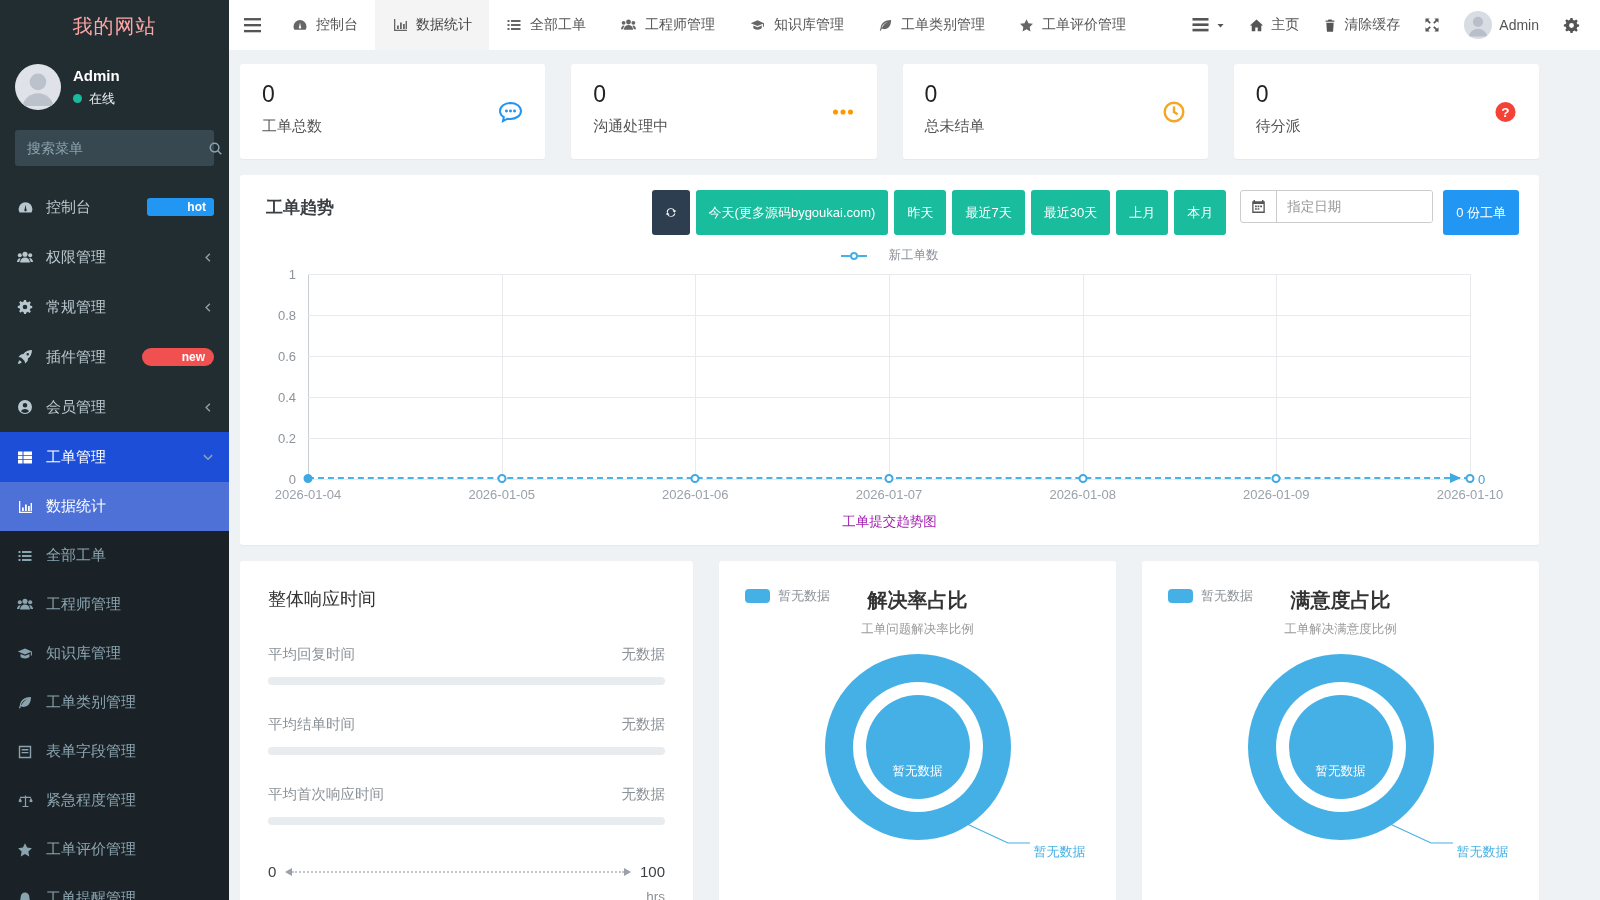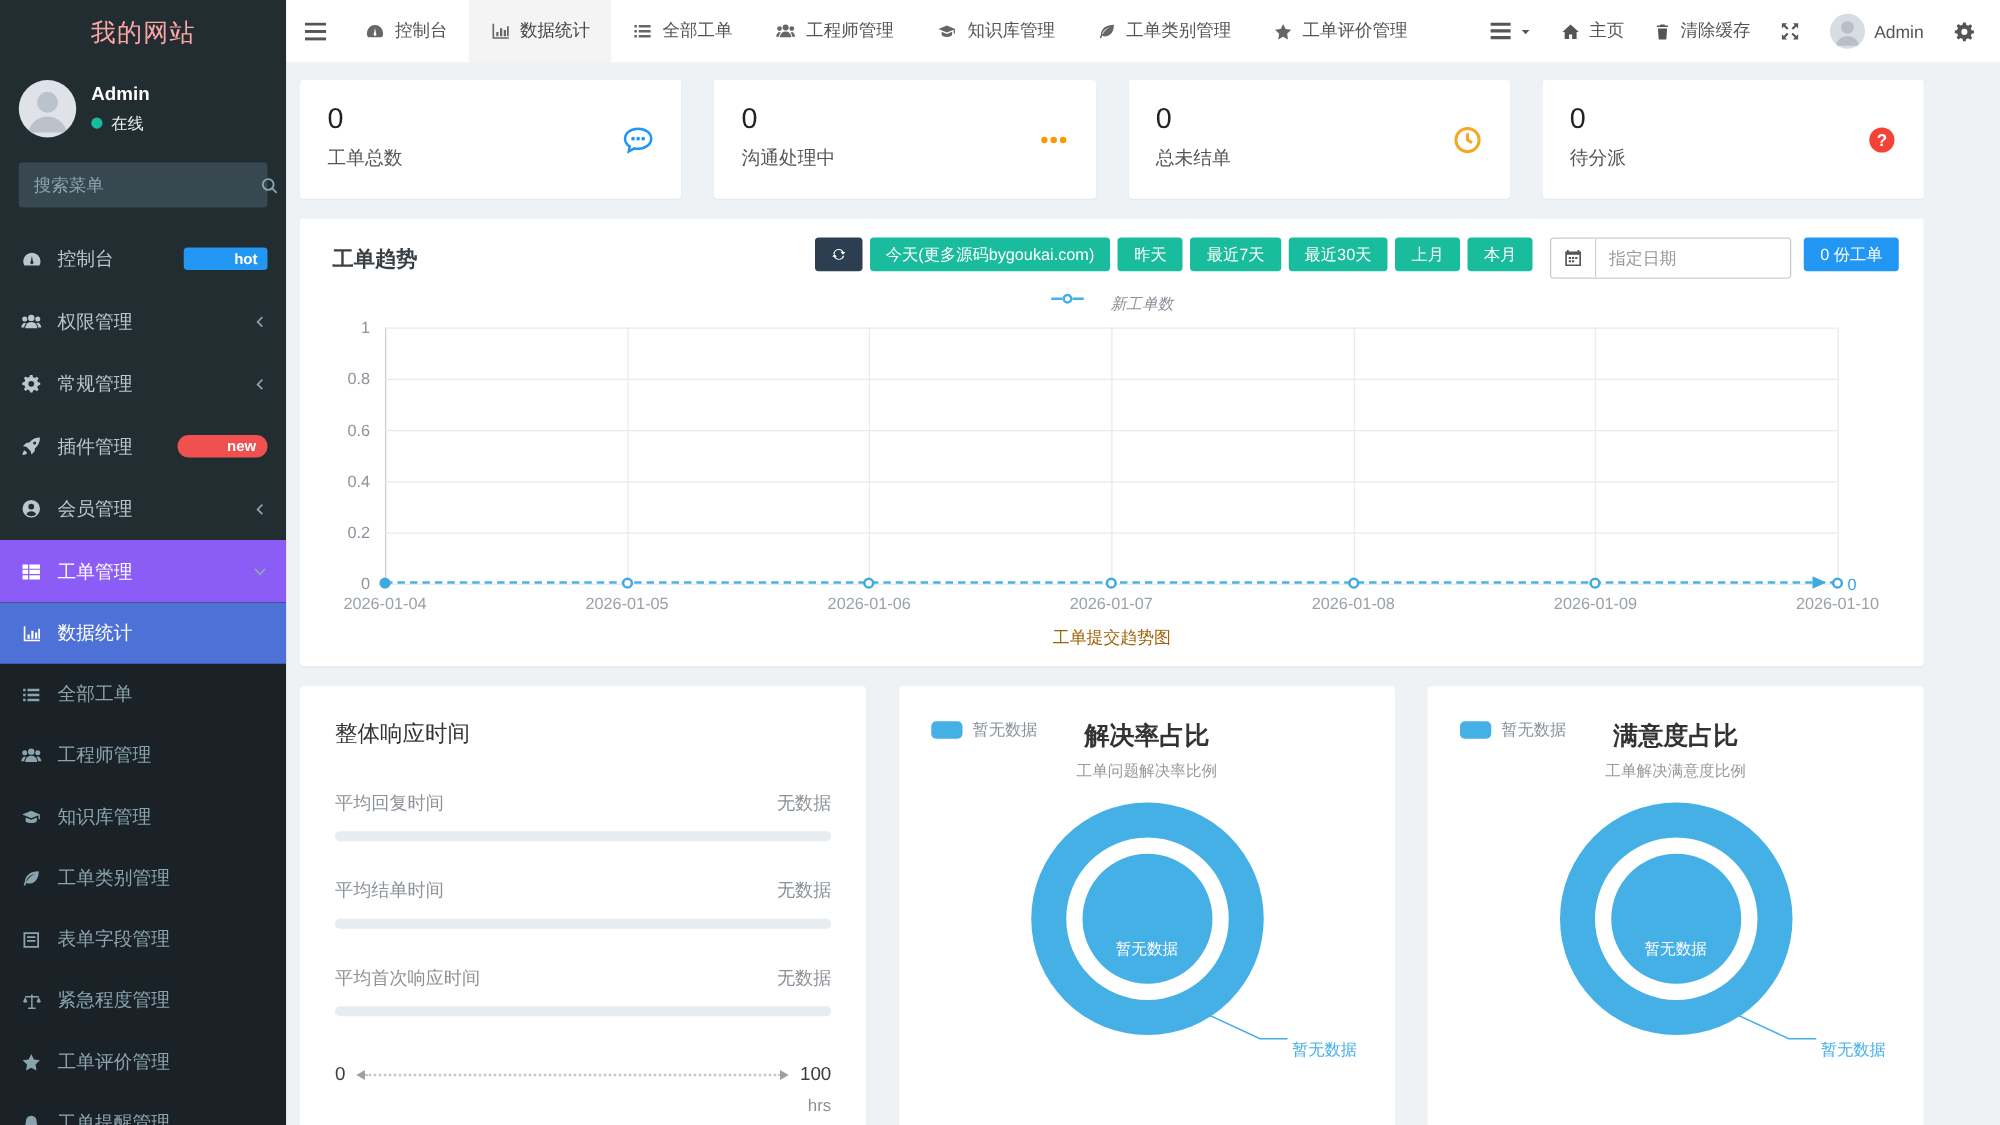--- a/index.html
+++ b/index.html
@@ -20,21 +20,21 @@
   .side-search input { flex:1; background:transparent; border:none; outline:none; color:#cfd8dc; font-size:14px; }
   .side-search input::placeholder { color:#8aa4af; }
   .side-search .s-icon { color:#8aa4af; }
   .menu { }
   .mi { height:50px; display:flex; align-items:center; padding:0 15px; color:#b8c7ce; cursor:pointer; font-size:15px; }
   .mi .mi-icon { width:20px; margin-right:11px; color:inherit; display:flex; justify-content:center; }
   .mi .chev { margin-left:auto; color:#8aa4af; }
   .mi .badge { margin-left:auto; font-size:12px; font-weight:bold; color:#fff;padding-left:40px; }
   .badge-hot { background:#2196f3; padding:2px 8px; border-radius:3px; }
   .badge-new { background:#f05050; padding:2px 9px; border-radius:9px; }
-  .mi.open { background:#8b5cf6; color:#fff;justify-content:space-between; }
+  .mi.open { background:#1d4ed8; color:#fff;justify-content:space-between; }
   .submenu { background:#1a2227; }
   .submenu .mi { height:49px; color:#8aa4af; }
   .submenu .mi.active { background:#4d71d7; color:#fff; }
 
   
   .main { flex:1; display:flex; flex-direction:column; }
   .topbar { height:50px; background:#fff; display:flex; align-items:stretch; }
   .tb-burger { width:46px; display:flex; align-items:center; justify-content:center; color:#555; cursor:pointer; }
   .tabs { display:flex; }
   .tab { display:flex; align-items:center; gap:8px; padding:0 17px; color:#555; font-size:14px; cursor:pointer; }
@@ -51,47 +51,47 @@
   .stats-row { display:flex; gap:26px; }
   .stat-card { flex:1; height:95px; padding:17px 22px; position:relative; }
   .stat-value { font-size:23px; color:#222; }
   .stat-label { font-size:15px; color:#555; margin-top:9px; }
   .stat-icon { position:absolute; right:22px; top:50%; transform:translateY(-50%); }
 
   .chart-card { margin-top:16px; padding:15px 20px 14px; }
   .chart-head { display:flex; align-items:flex-start; }
   .chart-title { font-size:17px; font-weight:bold; color:#3a3f44; padding:6px 0 0 6px; }
   .chart-controls { margin-left:auto; display:flex; gap:6px; }
-  .btn { height:27px; border:none; border-radius:3px; font-size:13px; color:#fff; padding:0 13px; cursor:pointer; font-family:inherit; }
+  .btn { height:45px; border:none; border-radius:3px; font-size:13px; color:#fff; padding:0 13px; cursor:pointer; font-family:inherit; }
   .btn-refresh { background:#2c3e50; width:38px; display:flex; align-items:center; justify-content:center; }
   .btn-teal { background:#19bc9c; }
   .btn-blue { background:#2196f3; margin-left:4px; }
   .date-group { display:flex; height:33px; border:1px solid #ccc; border-radius:3px; overflow:hidden; background:#fff; margin-left:8px; }
   .date-addon { width:36px; display:flex; align-items:center; justify-content:center; color:#555; border-right:1px solid #ccc; cursor:pointer; }
   .date-group input { width:155px; border:none; outline:none; padding:0 10px; font-size:13.5px; font-family:inherit; color:#333; }
   .date-group input::placeholder { color:#999; }
 
-  .legend-row { display:flex; justify-content:center; align-items:flex-start; gap:22px; margin-top:12px; color:#8b919a; font-size:12.5px;font-style:italic; }
+  .legend-row { display:flex; justify-content:center; align-items:center; gap:22px; margin-top:12px; color:#8b919a; font-size:12.5px; }
   .lg-mark { display:flex; align-items:center; }
   .lg-mark .seg { width:9px; height:2px; background:#45b0e6; }
   .lg-mark .ring { width:8px; height:8px; border:2px solid #45b0e6; border-radius:50%; background:#fff; }
 
   .plot { position:relative; height:205px; margin:10px 49px 0 48px; }
   .hgrid { position:absolute; left:0; right:0; height:1px; background:#e8eaee; }
   .vgrid { position:absolute; top:0; bottom:0; width:1px; background:#e8eaee; }
   .vaxis { position:absolute; top:0; bottom:0; left:0; width:1px; background:#c9ced4; }
   .ylab { position:absolute; left:-12px; transform:translate(-100%,-50%); color:#8d939b; font-size:13px; }
   .trendline { position:absolute; left:0; right:0; bottom:0; border-top:2px dashed #4ab2e8; }
   .pt { position:absolute; bottom:-4px; width:9px; height:9px; border:2px solid #3fa9e1; background:#fff; border-radius:50%; transform:translateX(-50%); }
   .pt.filled { background:#3fa9e1; }
   .arrowhead { position:absolute; bottom:-4px; left:calc(100% - 20px); width:0; height:0; border-left:11px solid #3fa9e1; border-top:5px solid transparent; border-bottom:5px solid transparent; }
   .endlab { position:absolute; left:calc(100% + 8px); bottom:-8px; color:#3aa0e0; font-size:13px; }
   .xlabels { position:relative; margin:8px 49px 0 48px; height:17px; }
   .xlab { position:absolute; transform:translateX(-50%); color:#9aa1a9; font-size:13px; white-space:nowrap; }
-  .plot-caption { text-align:center; color:#a16207; font-size:13.5px; margin-top:9px; }
+  .plot-caption { text-align:center; color:#a21caf; font-size:13.5px; margin-top:9px; }
 
   .bottom-row { display:flex; gap:26px; margin-top:16px; }
   .bottom-row .card { flex:1; min-height:360px; }
 
   .resp-card { padding:26px 28px; }
   .resp-title { font-size:18px; font-weight:normal; color:#333; }
   .r-row { margin-top:30px; }
   .r-row.first { margin-top:34px; }
   .r-line { display:flex; justify-content:space-between; color:#8b9197; font-size:14.5px; }
   .r-bar { margin-top:13px; height:8px; border-radius:4px; background:#e9ecef; }

